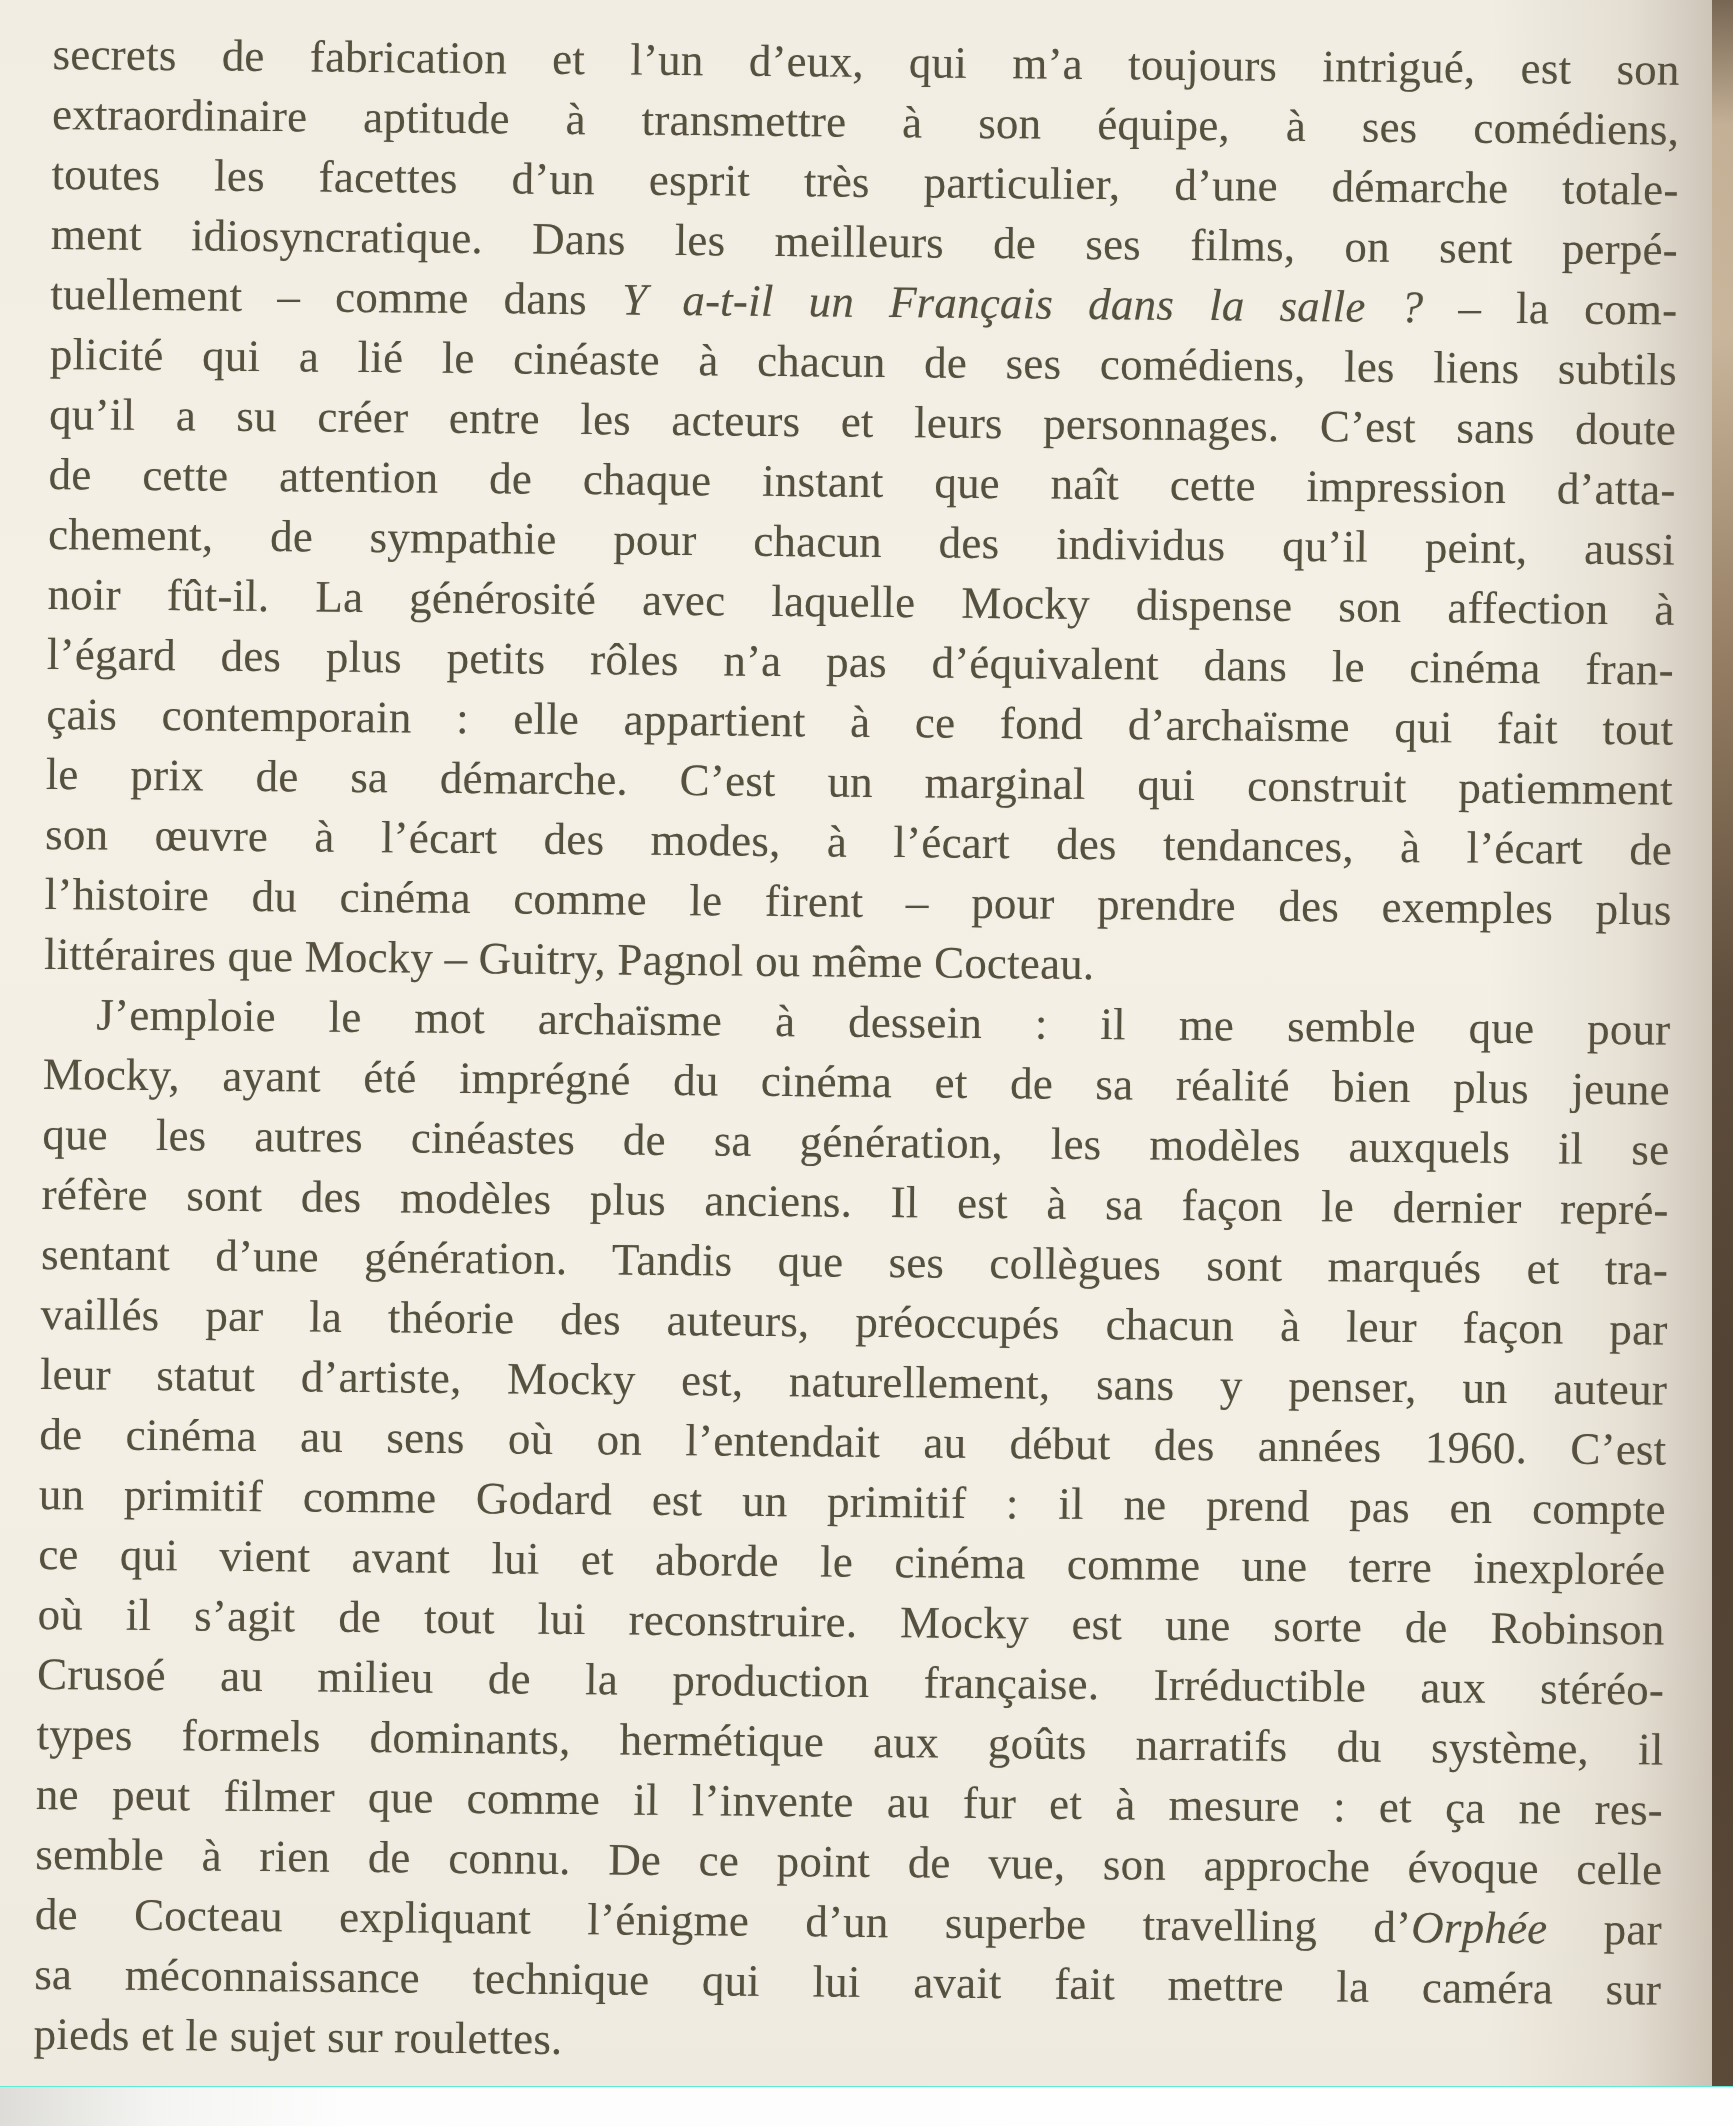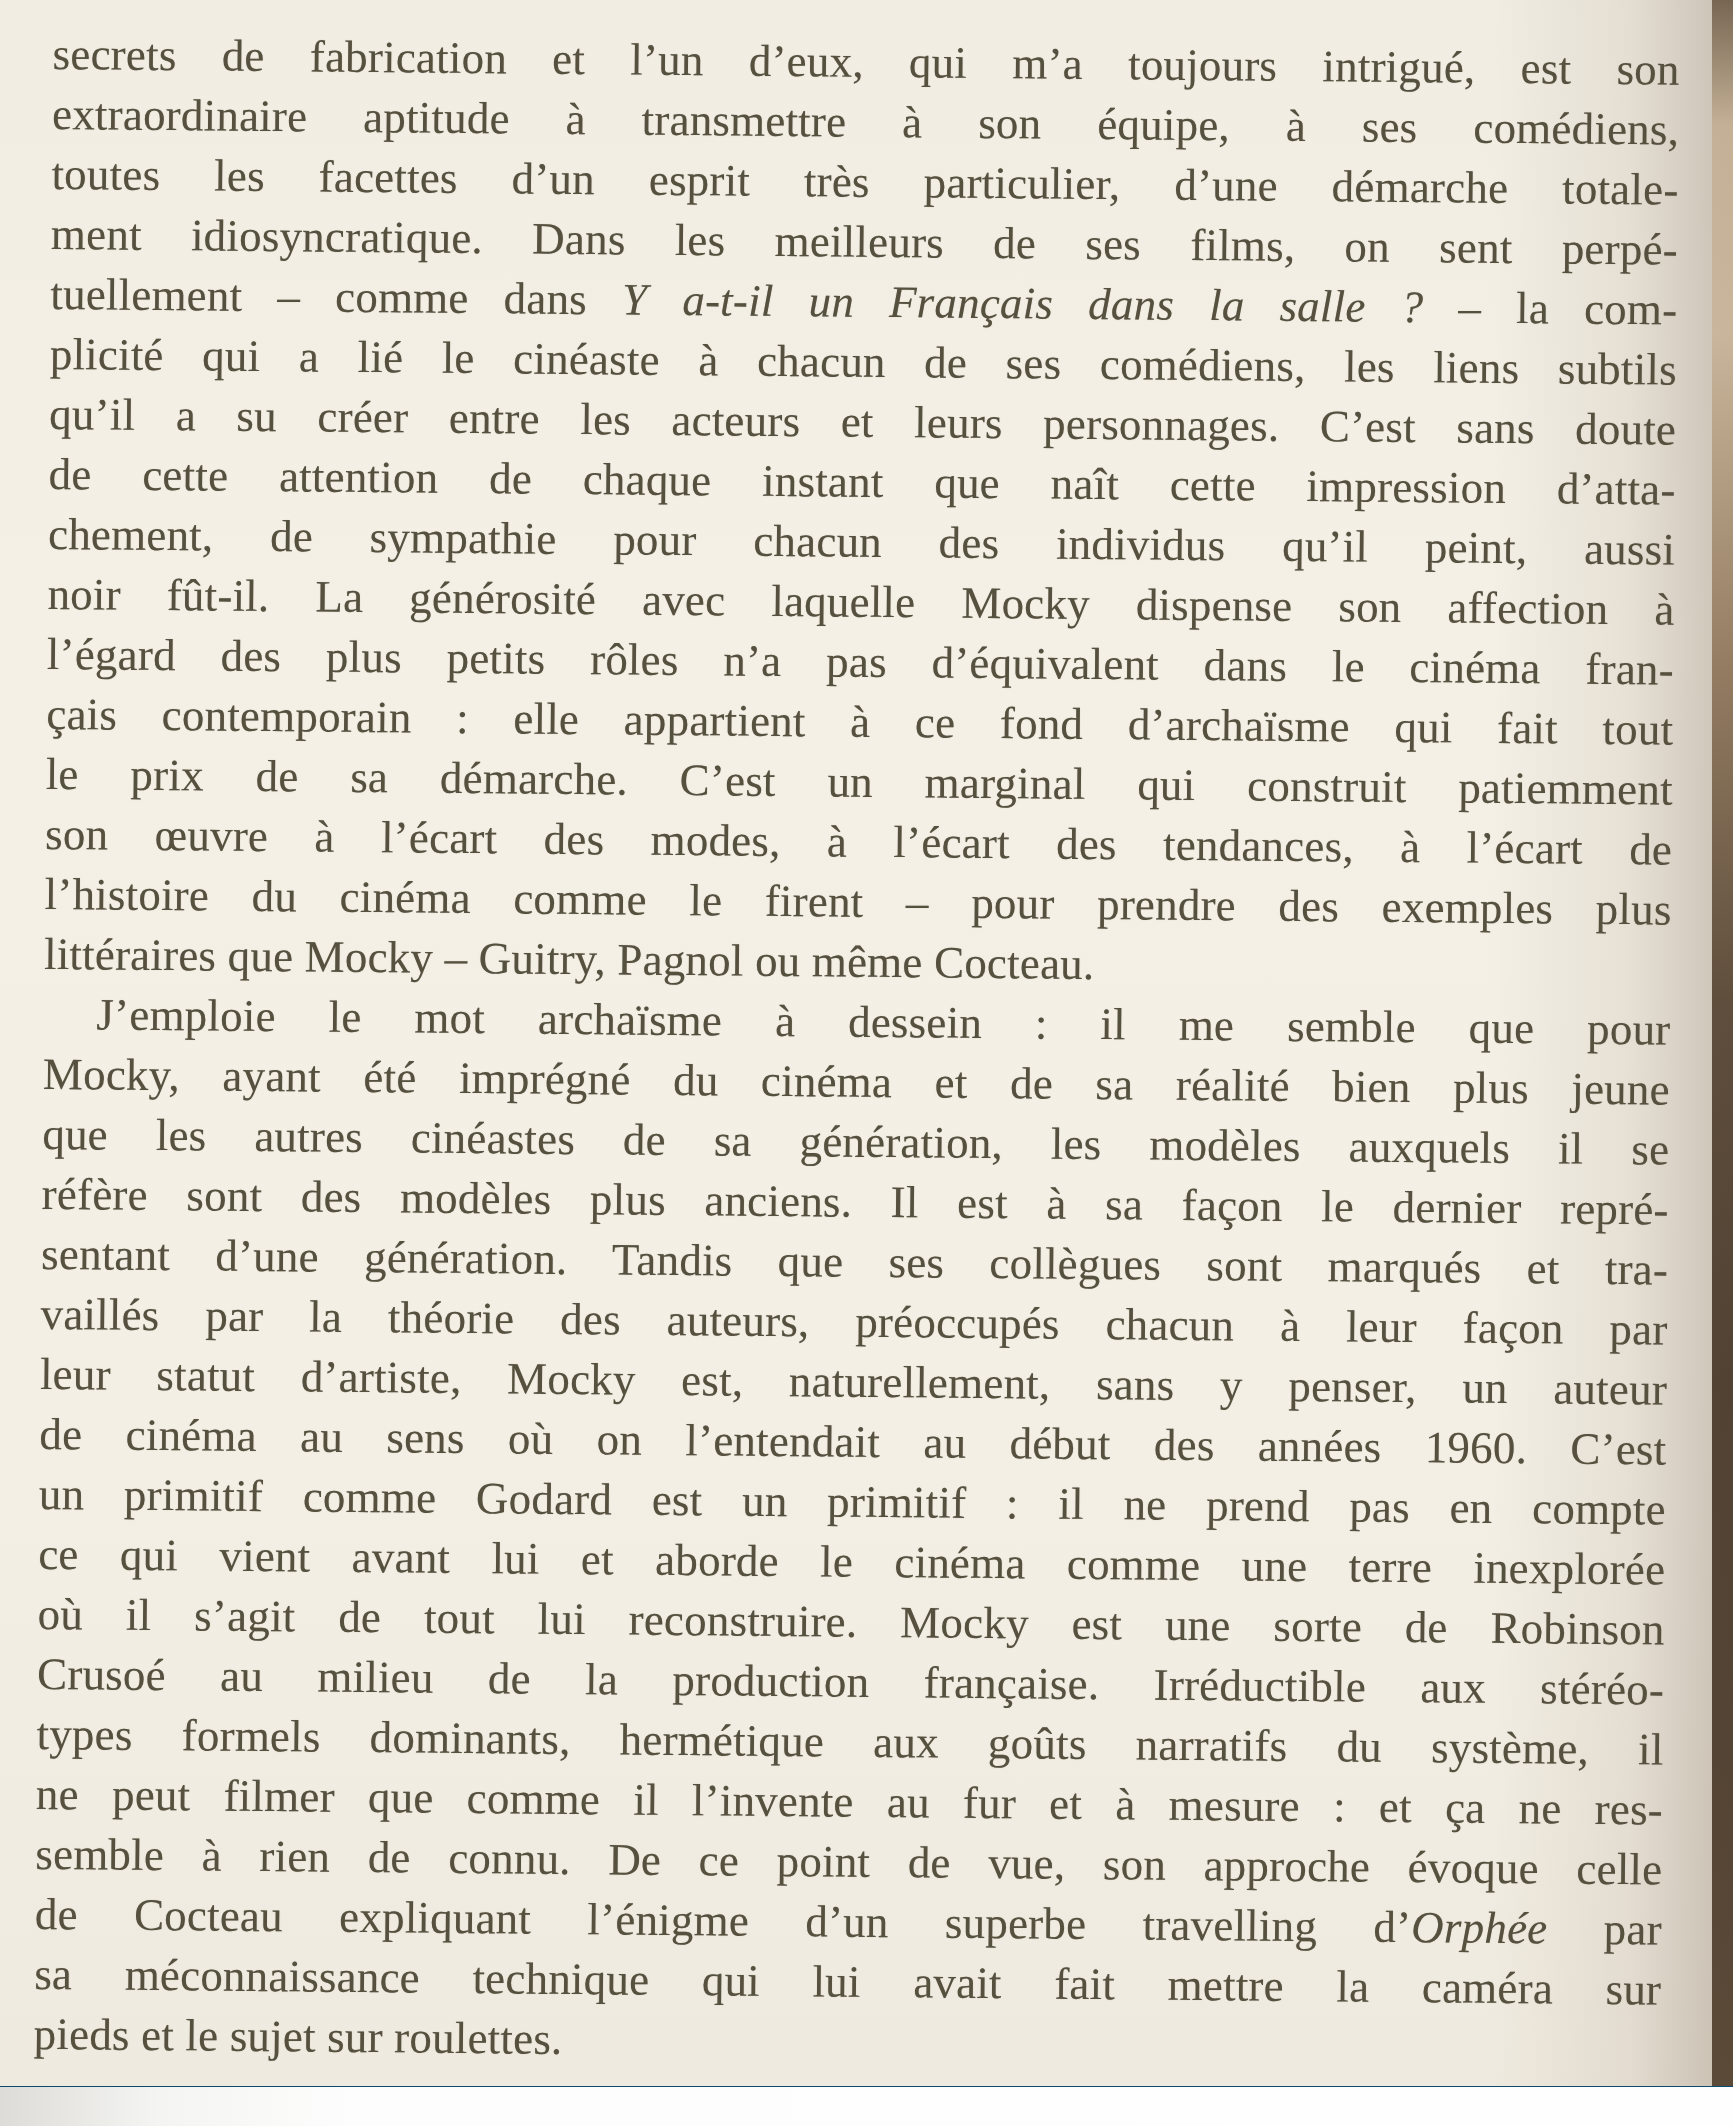--- a/index.html
+++ b/index.html
@@ -5,21 +5,21 @@
   html, body {
     margin: 0;
     padding: 0;
     background: #ffffff;
   }
   .scan {
     position: relative;
     width: 1734px;
     height: 2127px;
     overflow: hidden;
-    background: #0c4a6e;
+    background: #5eead4;
     font-family: "Liberation Serif", "DejaVu Serif", serif;
   }
   
   .page {
     position: absolute;
     left: 0;
     top: 0;
     width: 1734px;
     height: 2086px;
     background:

